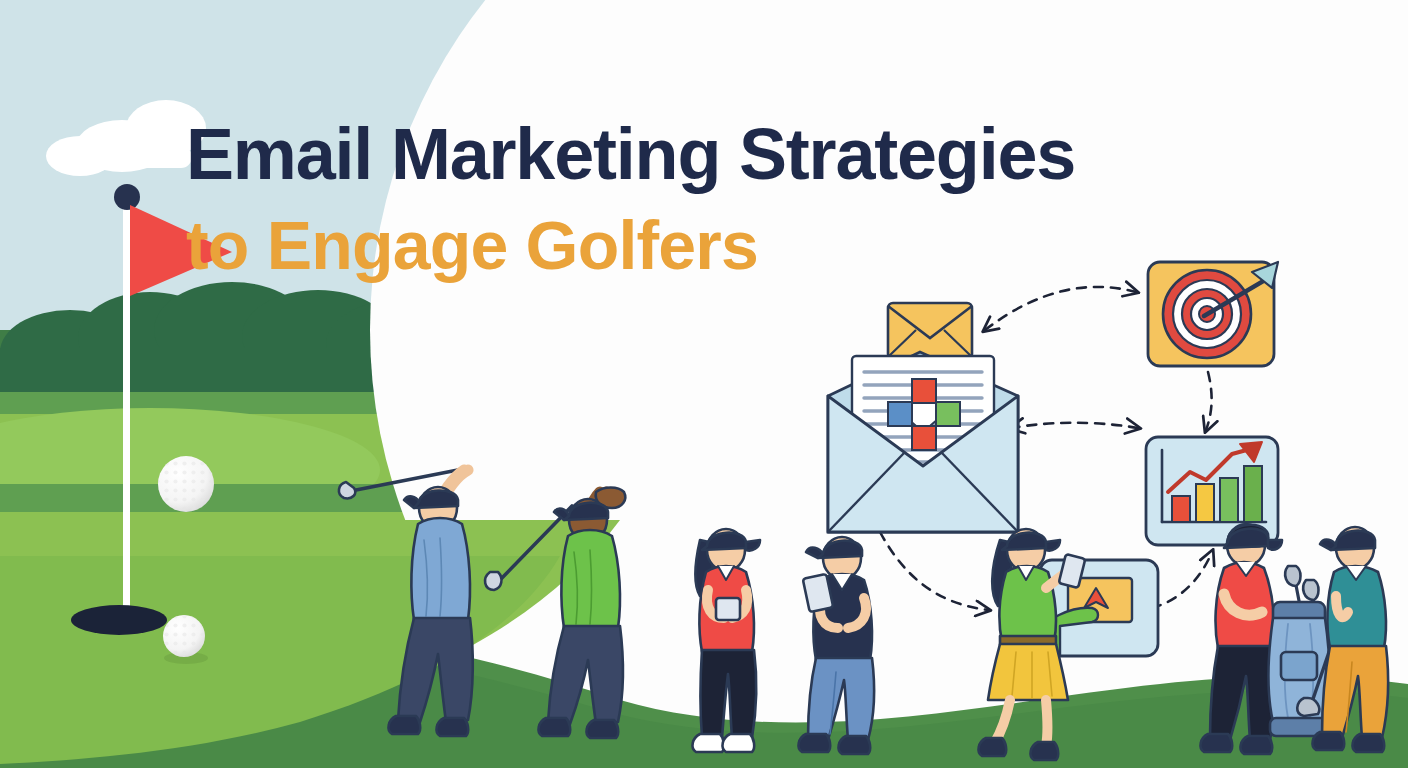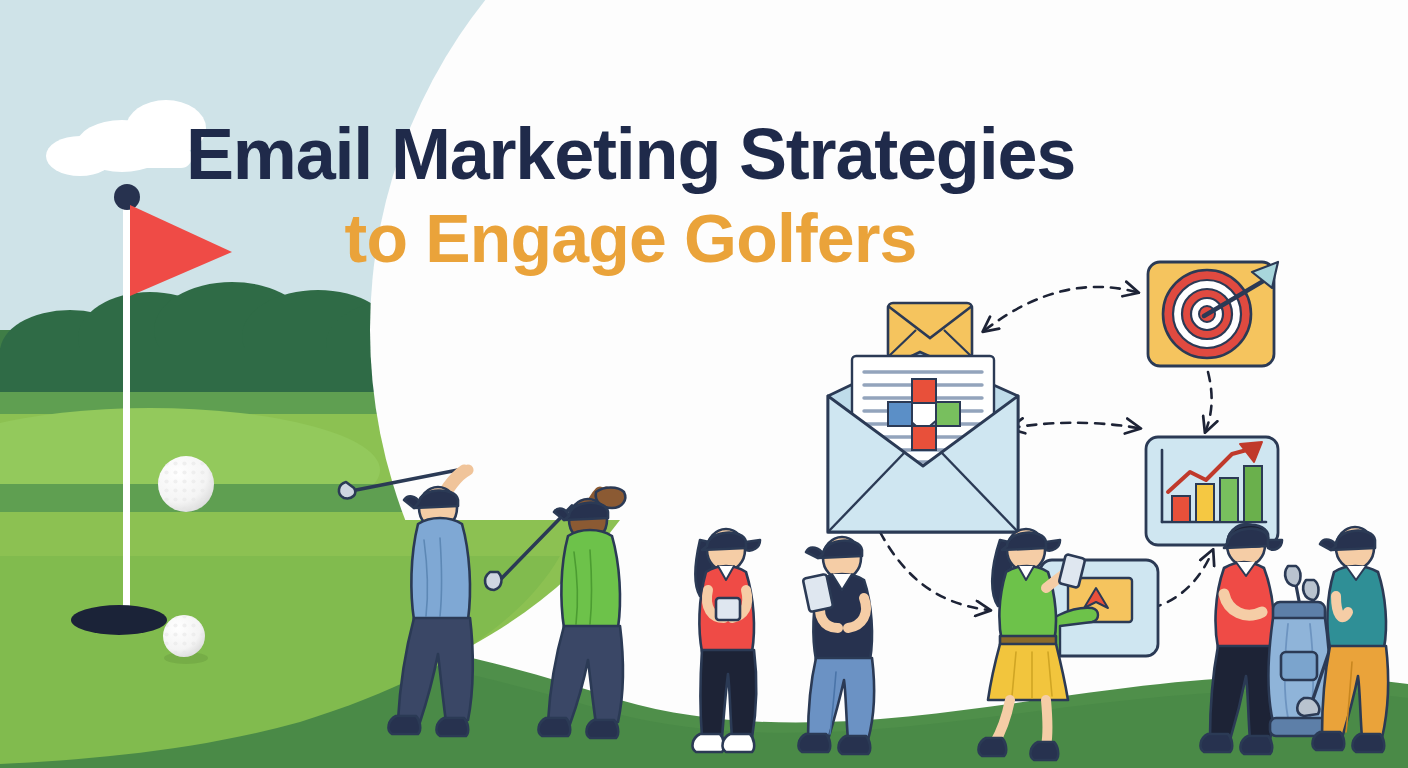--- a/index.html
+++ b/index.html
@@ -1,28 +1,28 @@
 <!DOCTYPE html>
 <html><head>
 <meta charset="utf-8">
 <style>
   * { margin:0; padding:0; box-sizing:border-box; }
   html,body { width:1408px; height:768px; overflow:hidden; background:#ffffff;
               font-family:"Liberation Sans", sans-serif; }
-  #stage { position:relative; width:1408px; height:768px; overflow:hidden; background:#ffffff;text-align:center; }
+  #stage { position:relative; width:1408px; height:768px; overflow:hidden; background:#ffffff; }
   #bg { position:absolute; inset:0; width:1408px; height:768px; }
   #art { position:absolute; inset:0; width:1408px; height:768px; }
   .title-block { position:absolute; left:186px; top:118px; z-index:20; }
   .title-line1 {
     font-size:72px; font-weight:700; letter-spacing:-1.2px;
     line-height:1.0; color:#1f2a4a; white-space:nowrap;
   }
   .title-line2 {
     font-size:68px; font-weight:700; letter-spacing:-0.8px;
-    line-height:1.0; color:#eaa33a; white-space:nowrap; margin-top:14px;
+    line-height:1.0; color:#eaa33a; white-space:nowrap; margin-top:21px;
   }
 </style>
 </head>
 <body>
 
 <div id="stage">
 
   <svg id="bg" viewBox="0 0 1408 768">
     <defs>
       <clipPath id="clipAll">

